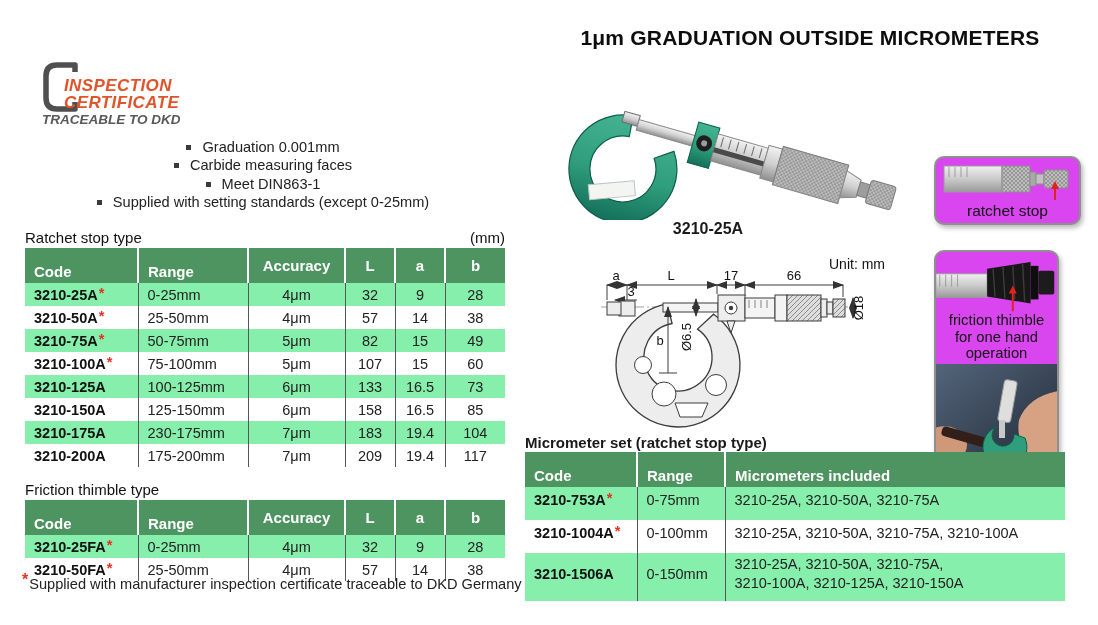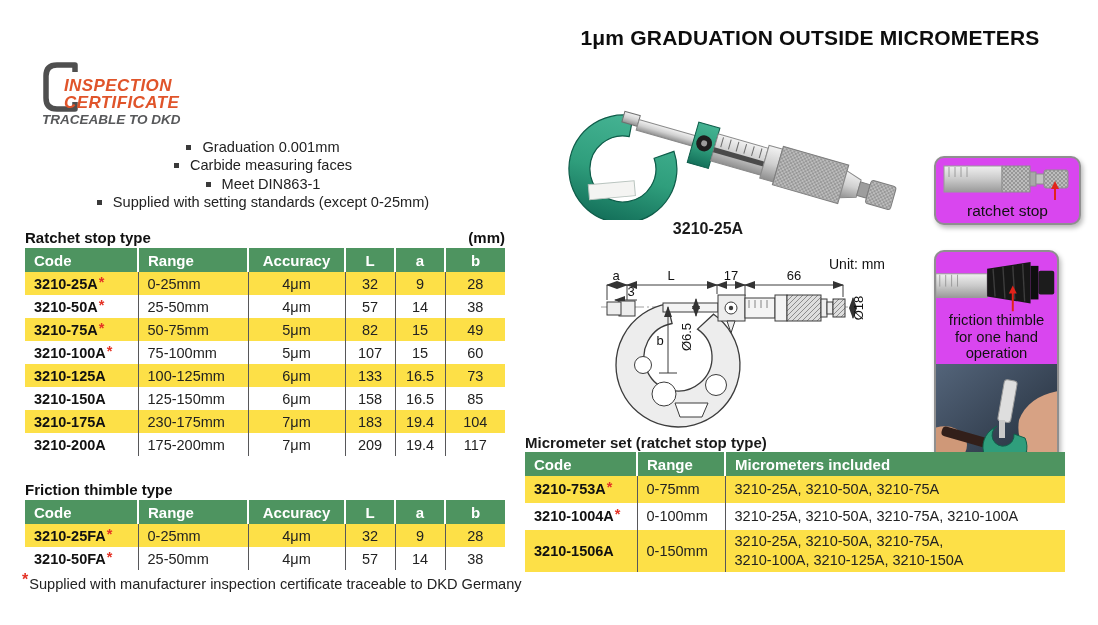--- a/index.html
+++ b/index.html
@@ -12,45 +12,45 @@
   
   #logo{left:20px;top:28px;width:200px;height:100px;}
   #features{left:28px;top:122px;width:470px;}
   #features ul{list-style:none;margin:16px;padding:0;text-align:center;}
   #features li{font-size:14.6px;line-height:18.4px;color:#222;}
   #features li::before{
     content:"";display:inline-block;width:5px;height:5px;background:#3a3a3a;
     margin-right:11px;vertical-align:2px;
   }
 
-  .heading-row{display:flex;justify-content:space-between;font-size:15px;font-weight:bold;color:#111;}
+  .heading-row{display:flex;justify-content:space-between;font-size:15px;font-weight:normal;color:#111;}
   #ratchet-heading{left:25px;top:229px;width:480px;}
   #friction-heading{left:25px;top:481px;width:480px;flex-direction:column;}
   #set-heading{left:525px;top:434px;width:540px;font-size:15px;font-weight:bold;}
 
   table{border-collapse:collapse;table-layout:fixed;}
   #ratchet-table{left:25px;top:248px;}
   #friction-table{left:25px;top:500px;}
   #set-table{left:525px;top:452px;}
 
   th{
     background:#4e9460;color:#fff;font-size:15px;font-weight:bold;height:24px;
-    text-align:left;padding:0 0 0 9px;border-left:2px solid #fff;
+    text-align:left;padding:11px 0 0 9px;border-left:2px solid #fff;
   }
   th:first-child{border-left:none;}
   td{
     font-size:14.5px;height:23px;padding:0 0 0 9px;color:#222;
     border-left:1px solid #57575a;vertical-align:middle;
   }
   td:first-child{border-left:none;}
-  tr.shade{background:#fde047;}
+  tr.shade{background:#86efac;}
   td.code{font-weight:bold;color:#111;}
   .spec th:nth-child(n+3),.spec td:nth-child(n+3){text-align:center;padding:0;margin-top:32px;}
   .star{color:#e43225;font-weight:bold;position:relative;top:-2px;margin-left:1px;}
-  .set td{white-space:pre-line;line-height:19px;padding-top:2px;padding-bottom:2px;}
+  .set td{white-space:pre-line;line-height:19px;padding-top:2px;padding-bottom:8px;}
 
   #footnote{left:22px;top:575px;width:640px;font-size:14.6px;color:#222;}
   #footnote .fstar{color:#e43225;font-weight:bold;font-size:16px;position:relative;top:-4px;margin-right:1px;}
 
   
   #main-title{left:530px;top:26px;width:560px;text-align:center;
     font-size:21px;font-weight:bold;color:#0d0d0d;letter-spacing:.2px;}
   #photo{left:546px;top:84px;}
   #photo-caption{left:608px;top:220px;width:200px;text-align:center;font-size:16px;font-weight:bold;}
   #drawing{left:563px;top:245px;}

